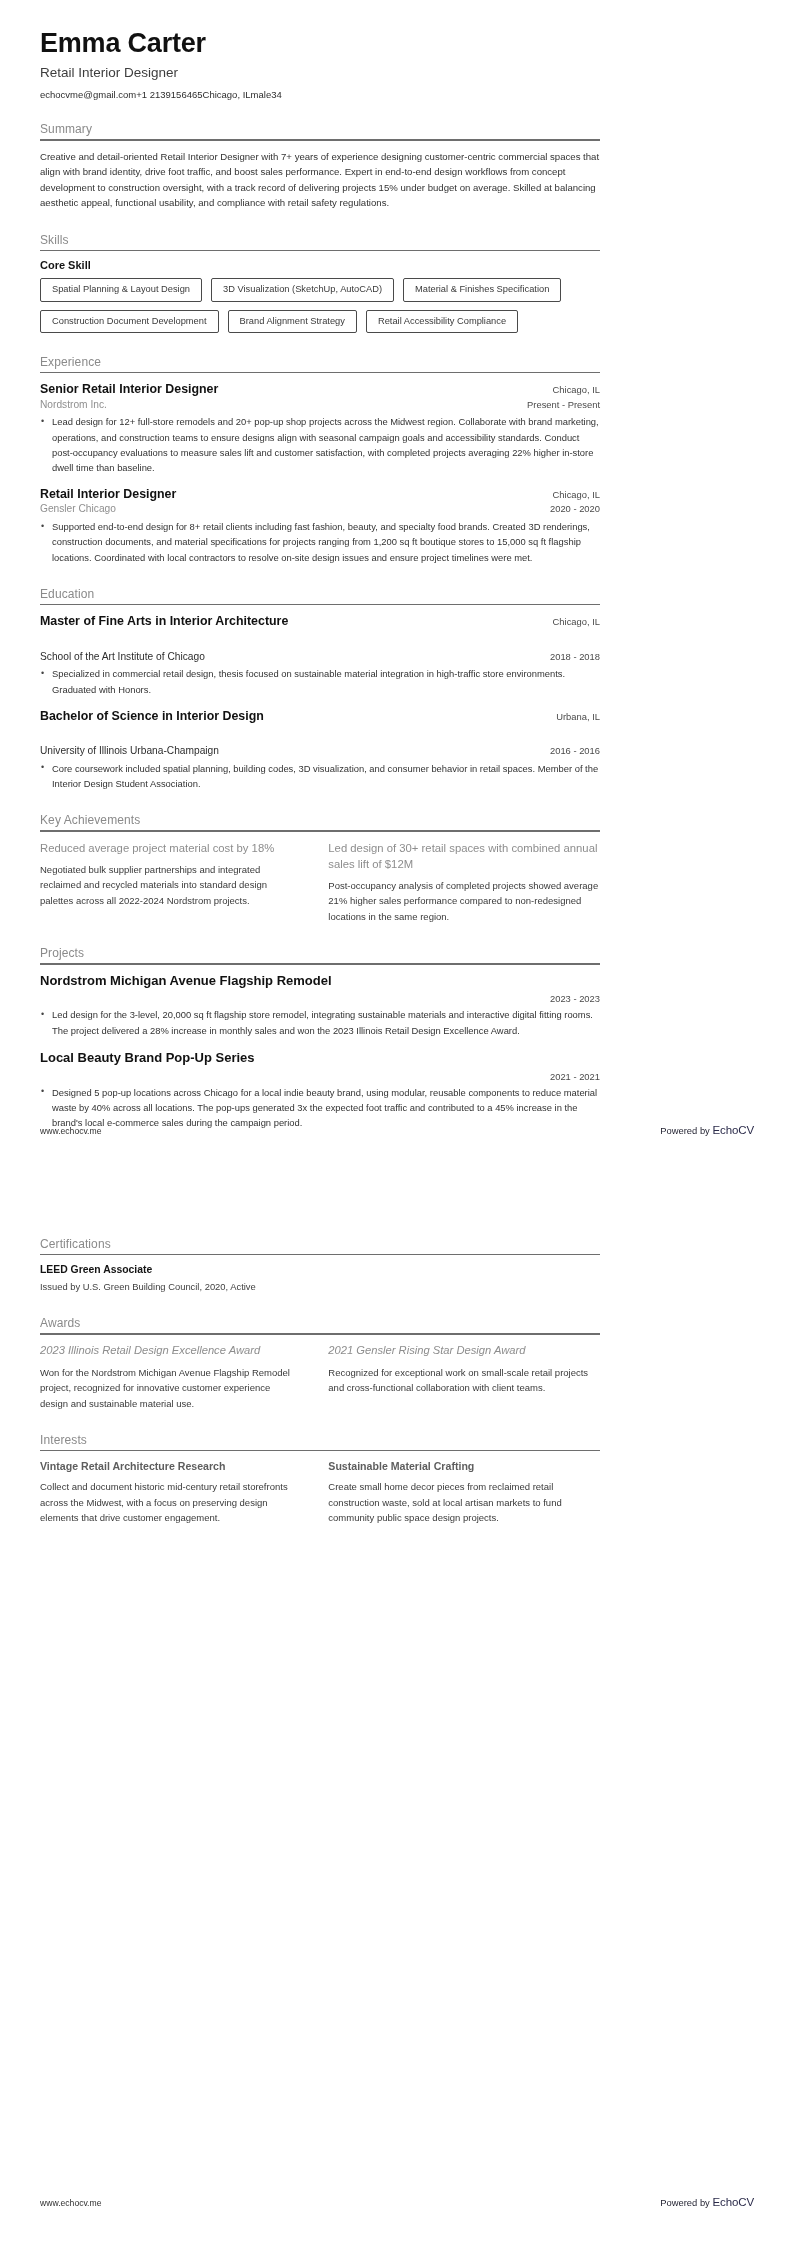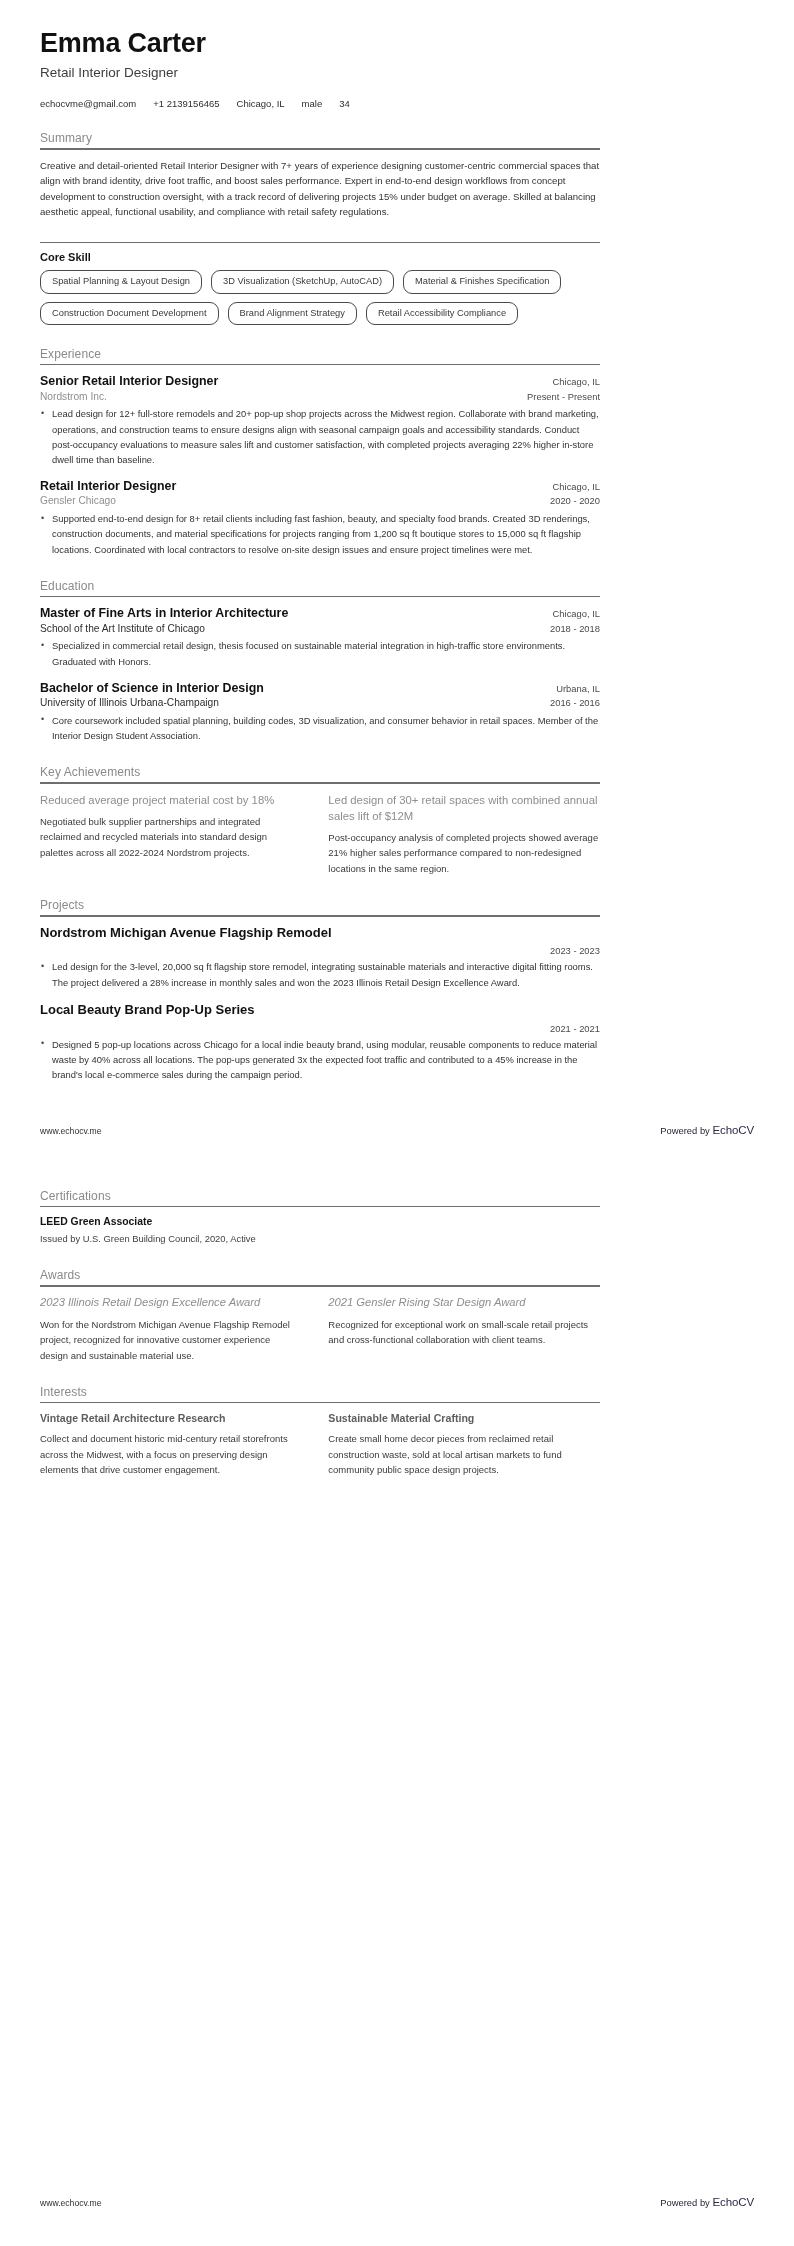--- a/index.html
+++ b/index.html
@@ -27,25 +27,25 @@
     color: #111111;
     line-height: 1.15;
   }
   .headline {
     font-size: 13.5px;
     color: #3d3d3d;
     margin-top: 6px;
     font-weight: 400;
   }
   .contact-row {
-    margin-top: 18px;
+    margin-top: 9px;
     font-size: 9.5px;
     color: #2e2e2e;
     display: flex;
-    gap: 17px;
+    gap: 0;
     align-items: flex-start;
     flex-wrap: wrap;
   }
   .contact-row span { white-space: nowrap; }
 
   
   .section { margin-top: 22px; }
   .section.tight { margin-top: 20px; }
   .section-title {
     font-size: 12px;
@@ -76,21 +76,21 @@
     color: #141414;
     margin-bottom: 7px;
   }
   .tag-row {
     display: flex;
     flex-wrap: wrap;
     gap: 8px 9px;
   }
   .tag {
     border: 1px solid #4a4a4a;
-    border-radius: 9px;
+    border-radius: 2px;
     padding: 5px 11px 6px;
     font-size: 9.3px;
     color: #3a3a3a;
     line-height: 1.1;
     white-space: nowrap;
     background: #fff;
   }
 
   
   .entry { margin-bottom: 11px; }
@@ -111,21 +111,21 @@
     font-size: 9.4px;
     color: #4a4a4a;
     white-space: nowrap;
     text-align: right;
   }
   .entry-sub {
     font-size: 10.2px;
     color: #8f8f8f;
     line-height: 1.45;
   }
-  .entry-sub.dark { color: #2d2d2d; }
+  .entry-sub.dark { color: #2d2d2d; margin-top: 20px; }
   .bullets { margin-top: 2px; }
   .bullet {
     position: relative;
     padding-left: 12px;
     font-size: 9.4px;
     line-height: 1.62;
     color: #333333;
   }
   .bullet:before {
     content: "•";
@@ -260,20 +260,21 @@
 
   <div class="section">
     <div class="section-title">Summary</div>
     <div class="section-rule"></div>
     <div class="section-body">
       <div class="para">Creative and detail-oriented Retail Interior Designer with 7+ years of experience designing customer-centric commercial spaces that align with brand identity, drive foot traffic, and boost sales performance. Expert in end-to-end design workflows from concept development to construction oversight, with a track record of delivering projects 15% under budget on average. Skilled at balancing aesthetic appeal, functional usability, and compliance with retail safety regulations.</div>
     </div>
   </div>
 
   <div class="section">
+    <div class="section-title">Skills</div>
     <div class="section-rule"></div>
     <div class="section-body">
       <div class="skill-group-label">Core Skill</div>
       <div class="tag-row">
         <div class="tag">Spatial Planning &amp; Layout Design</div>
         <div class="tag">3D Visualization (SketchUp, AutoCAD)</div>
         <div class="tag">Material &amp; Finishes Specification</div>
         <div class="tag">Construction Document Development</div>
         <div class="tag">Brand Alignment Strategy</div>
         <div class="tag">Retail Accessibility Compliance</div>

